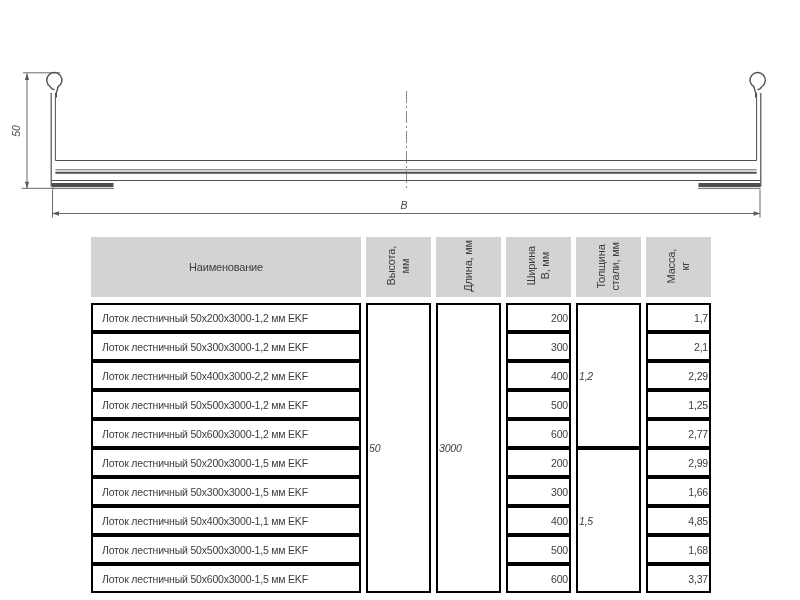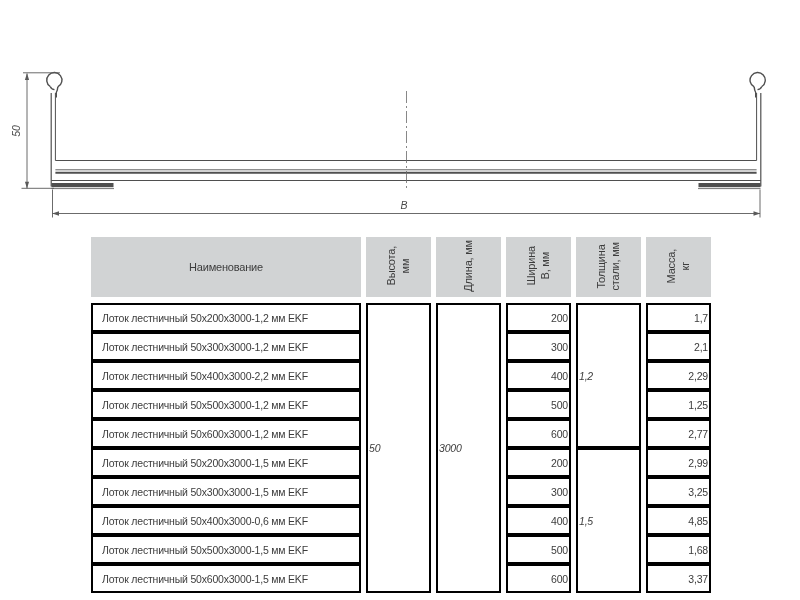--- a/index.html
+++ b/index.html
@@ -147,24 +147,24 @@
   </tr>
   <tr>
     <td class="cell c-name">Лоток лестничный 50х200х3000-1,5 мм EKF</td>
     <td class="cell c-num">200</td>
     <td class="cell c-merge" rowspan="5">1,5</td>
     <td class="cell c-num">2,99</td>
   </tr>
   <tr>
     <td class="cell c-name">Лоток лестничный 50х300х3000-1,5 мм EKF</td>
     <td class="cell c-num">300</td>
-    <td class="cell c-num">3,25</td>
+    <td class="cell c-num">1,66</td>
   </tr>
   <tr>
-    <td class="cell c-name">Лоток лестничный 50х400х3000-0,6 мм EKF</td>
+    <td class="cell c-name">Лоток лестничный 50х400х3000-1,1 мм EKF</td>
     <td class="cell c-num">400</td>
     <td class="cell c-num">4,85</td>
   </tr>
   <tr>
     <td class="cell c-name">Лоток лестничный 50х500х3000-1,5 мм EKF</td>
     <td class="cell c-num">500</td>
     <td class="cell c-num">1,68</td>
   </tr>
   <tr>
     <td class="cell c-name">Лоток лестничный 50х600х3000-1,5 мм EKF</td>

